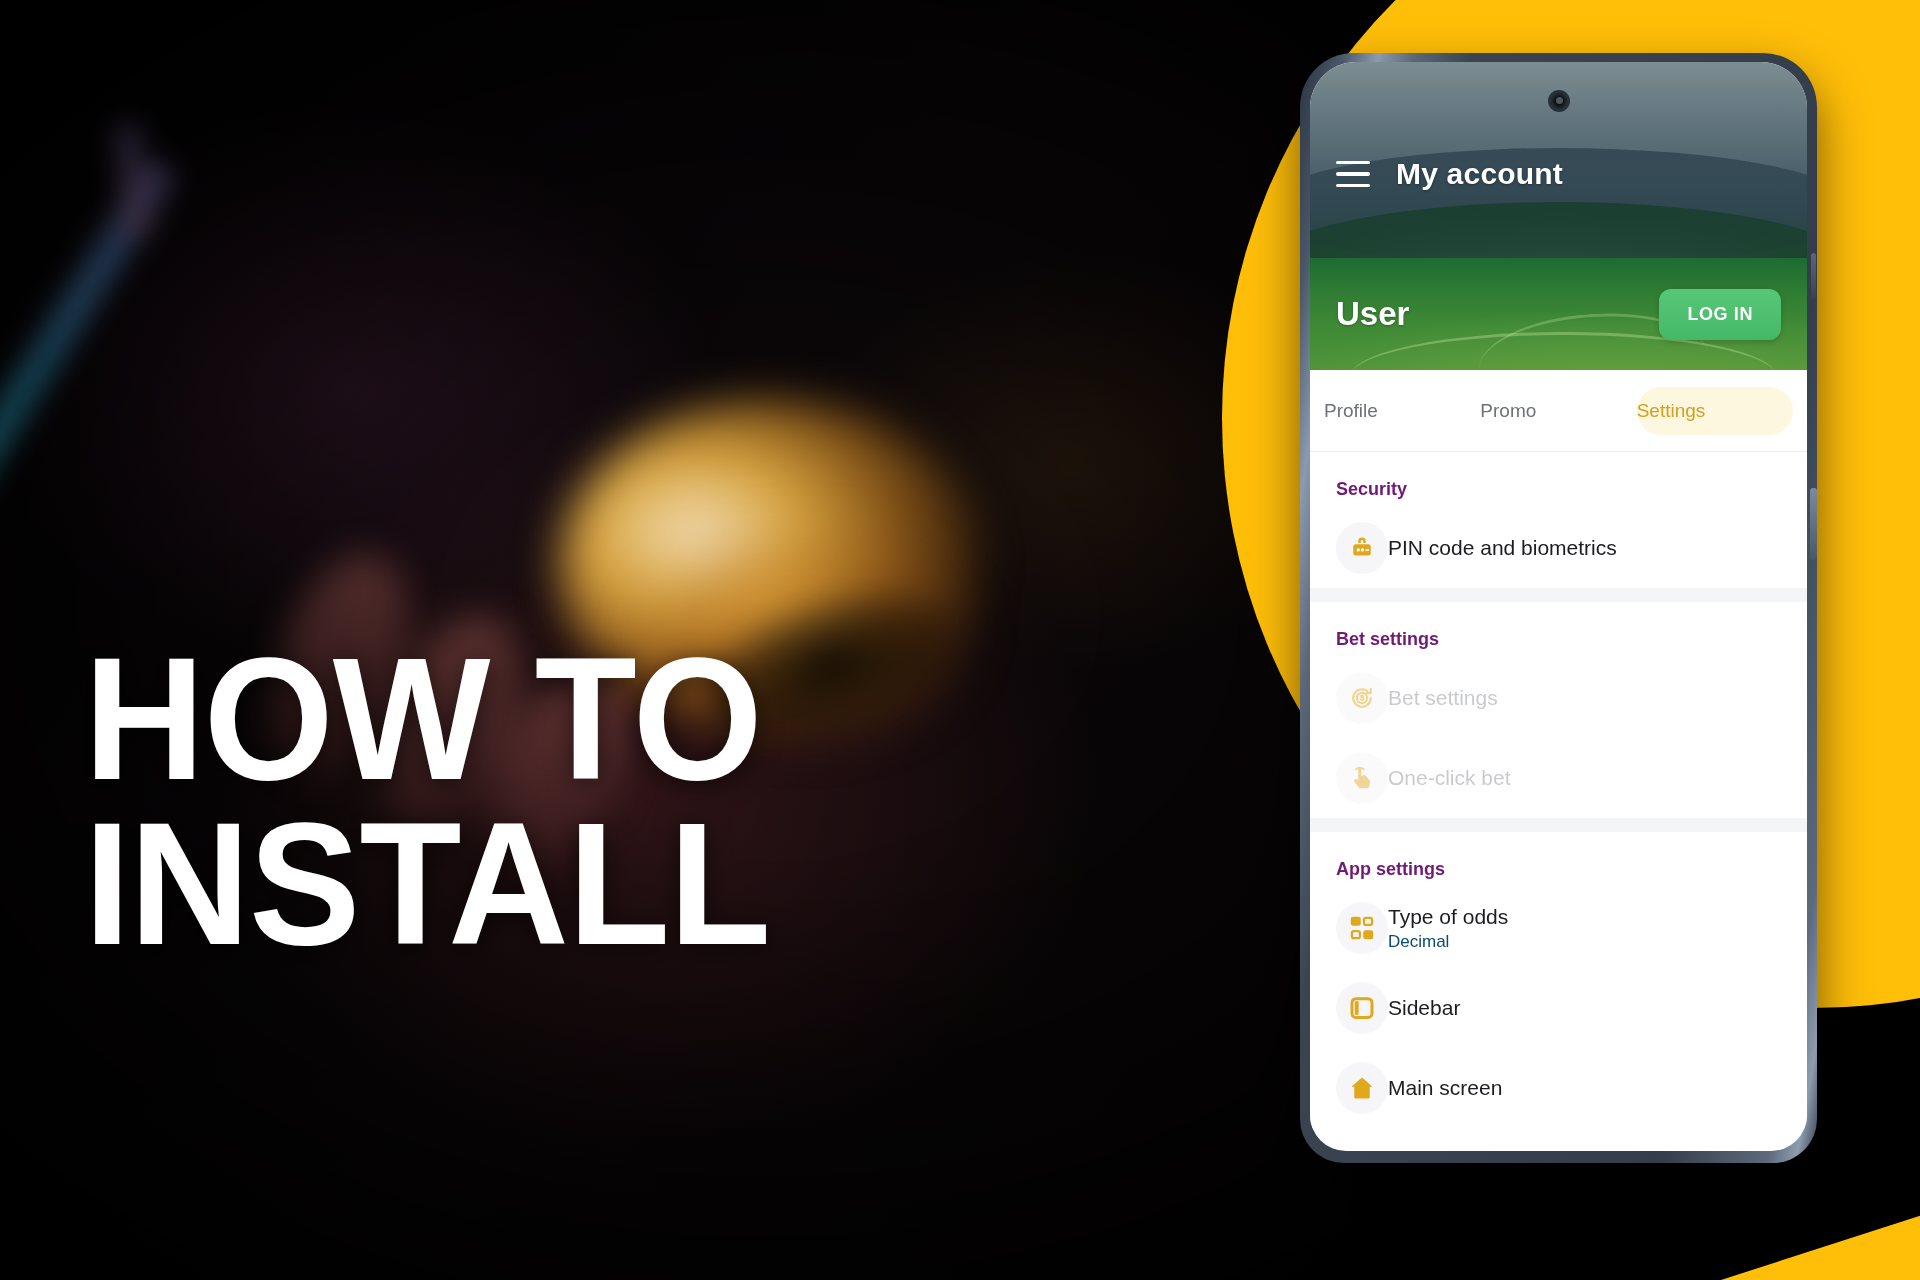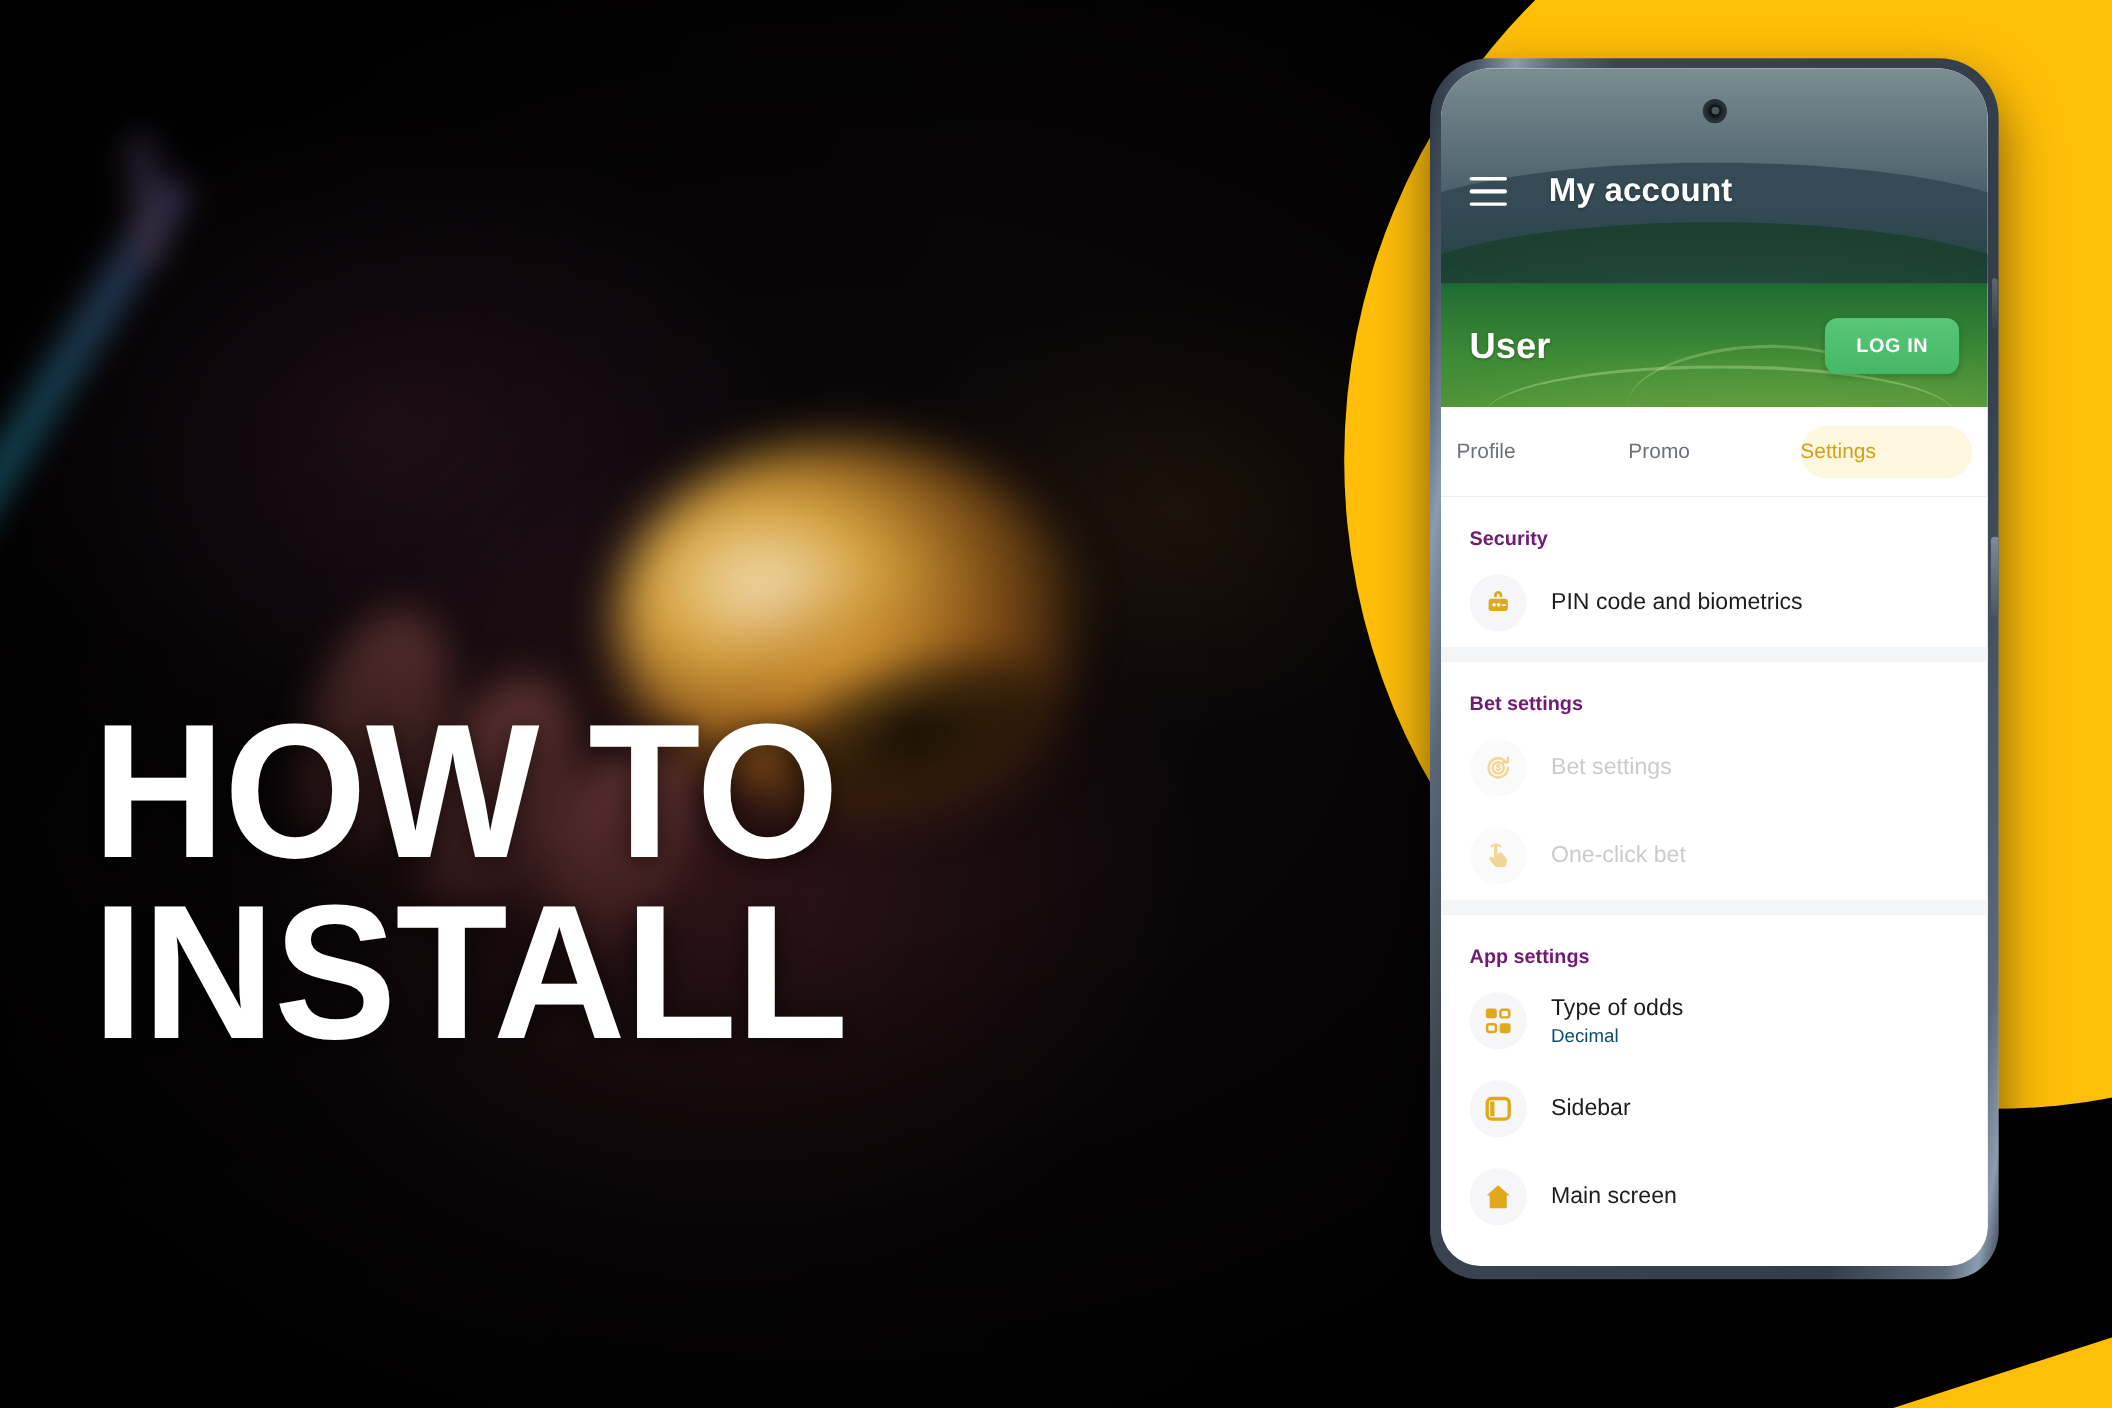--- a/index.html
+++ b/index.html
@@ -194,21 +194,21 @@
     box-shadow:inset 0 0 4px rgba(255,255,255,.25);
   }
   .camera::after {
     content:""; position:absolute; left:5px; top:4px;
     width:7px; height:7px; border-radius:50%;
     background:#4a5660;
   }
   .hdr-row {
     position:absolute; left:0; top:95px;
     width:100%;
-    display:flex; align-items:center; gap:38px;
+    display:flex; align-items:center; gap:26px;
     padding:0 26px;
   }
   .hamburger { width:34px; height:26px; display:flex; flex-direction:column; justify-content:space-between; cursor:pointer; }
   .hamburger i { display:block; height:3.4px; background:#fff; border-radius:2px; }
   .hdr-title {
     color:#fff; font-size:30px; font-weight:bold; letter-spacing:.2px;
     text-shadow:0 1px 3px rgba(0,0,0,.35);
   }
 
   
@@ -275,21 +275,20 @@
   .settings-body { background:#fff; }
   .sec-divider { height:14px; background:#f4f5f7; }
   .sec-title {
     color:#701a75;
     font-size:18px;
     font-weight:bold;
     padding:27px 26px 8px 26px;
   }
   .row {
     display:flex; align-items:center;
-    gap:22px;
     padding:14px 26px;
     cursor:pointer;
   }
   .row.dim { opacity:.46; }
   .ico-wrap {
     width:52px; height:52px;
     border-radius:50%;
     background:#f6f6f8;
     display:flex; align-items:center; justify-content:center;
     flex:0 0 52px;

